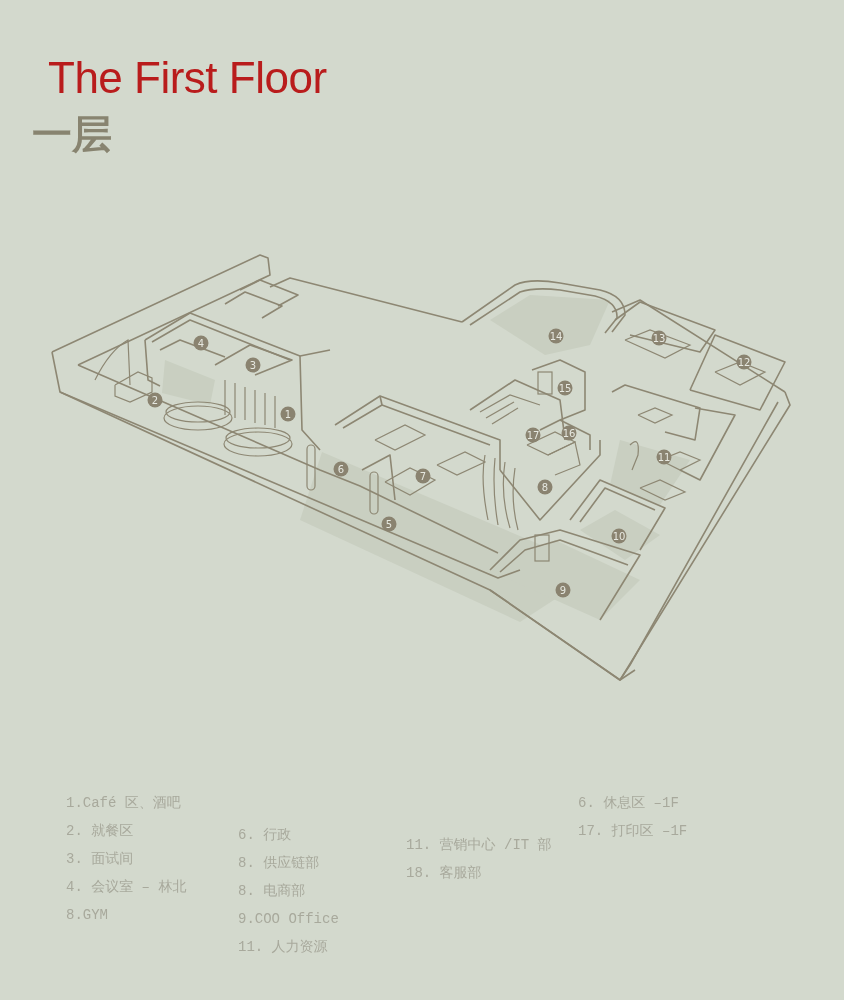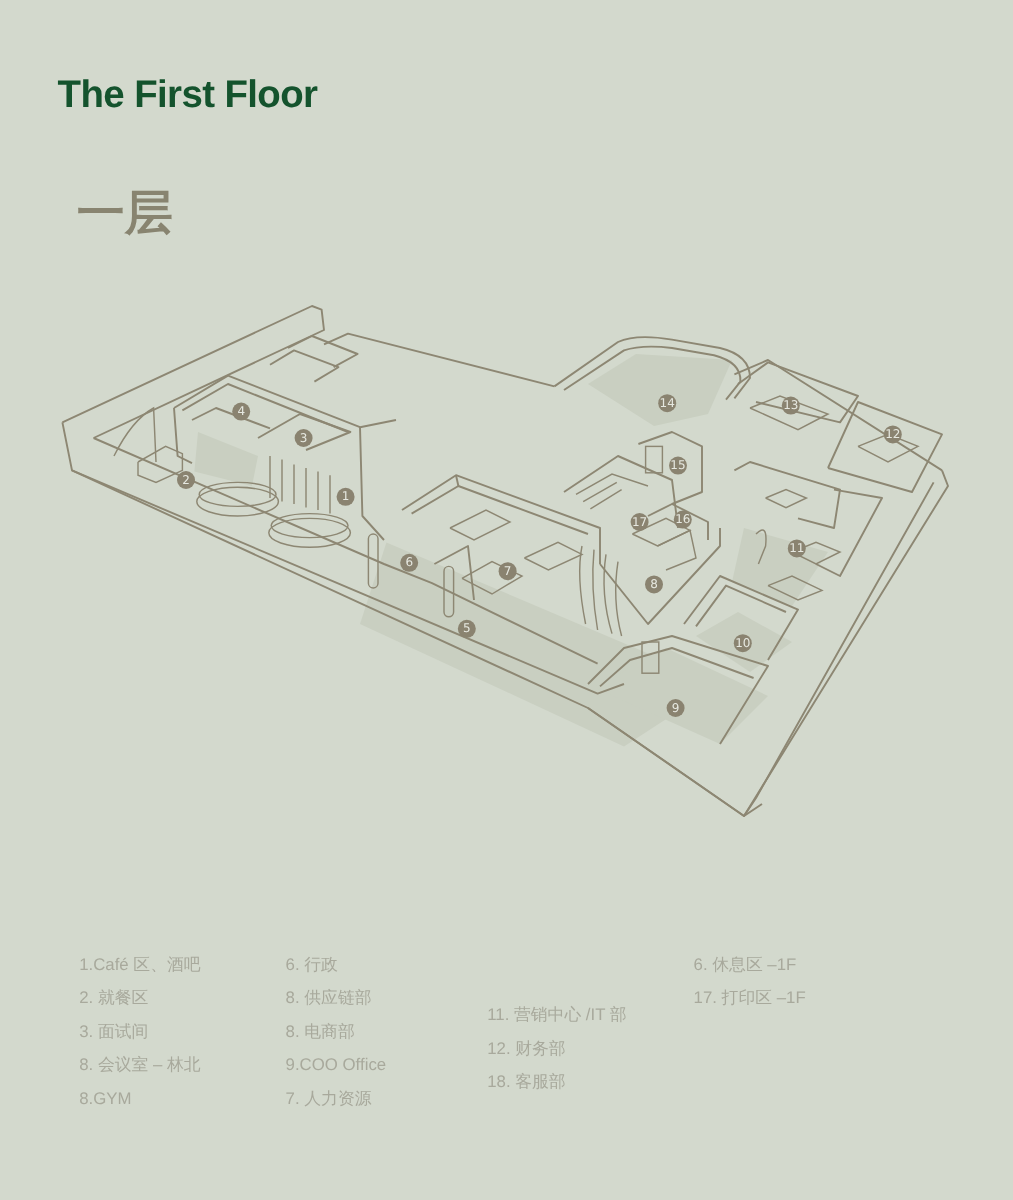--- a/index.html
+++ b/index.html
@@ -4,38 +4,38 @@
 <style>
   html, body { margin: 0; padding: 0; }
   body {
     width: 844px; height: 1000px; overflow: hidden;
     background: #d3d9cd;
     font-family: "Liberation Sans", "DejaVu Sans", sans-serif;
     position: relative;
   }
   .title-en {
     position: absolute; left: 48px; top: 54px;
-    font-size: 32px; font-weight: 700; color: #14532d;
+    font-size: 44px; font-weight: 400; color: #b91c1c;
     letter-spacing: -0.5px; line-height: 48px;
   }
   .title-cn {
-    position: absolute; left: 64px; top: 112px;
+    position: absolute; left: 32px; top: 112px;
     font-size: 40px; font-weight: 700; color: #888470;
-    font-family: "DejaVu Sans", sans-serif; line-height: 44px; margin-top: 44px;
+    font-family: "DejaVu Sans", sans-serif; line-height: 44px;
   }
   svg.plan { position: absolute; left: 0; top: 0; }
   .wall { fill: none; stroke: #8d8773; stroke-width: 1.6; stroke-linejoin: round; }
   .thin { fill: none; stroke: #8d8773; stroke-width: 1.2; }
   .floor { fill: #c9cfc1; stroke: none; }
   .marker circle { fill: #8a8370; }
   .marker text { fill: #e6e8e0; font-size: 10px; font-family: "DejaVu Sans", sans-serif; text-anchor: middle; dominant-baseline: central; }
   .legend { position: absolute; top: 794px; }
   .legend-item {
     font-size: 14px; color: #a8a99c; height: 28px; line-height: 18px;
-    font-family: Liberation Sans, sans-serif;
+    font-family: Liberation Mono, monospace;
   }
 </style>
 </head>
 <body>
 
 <div class="title-en">The First Floor</div>
 <div class="title-cn">一层</div>
 
 <svg class="plan" width="844" height="1000" viewBox="0 0 844 1000">
 
@@ -194,31 +194,30 @@
         <circle cx="533" cy="435" r="7.5"></circle>
         <text x="533" y="435.5" font-size="8">17</text>
       </g>
     </g>
 </svg>
 
 <div class="legend" style="left:66px;">
   <div class="legend-item">1.Café 区、酒吧</div>
   <div class="legend-item">2. 就餐区</div>
   <div class="legend-item">3. 面试间</div>
-  <div class="legend-item">8. 会议室 – 林北</div>
+  <div class="legend-item">4. 会议室 – 林北</div>
   <div class="legend-item">8.GYM</div>
 </div>
-<div class="legend" style="left:238px;">
+<div class="legend" style="left:238px;margin-top:32px;">
   <div class="legend-item">6. 行政</div>
   <div class="legend-item">8. 供应链部</div>
   <div class="legend-item">8. 电商部</div>
   <div class="legend-item">9.COO Office</div>
-  <div class="legend-item">7. 人力资源</div>
+  <div class="legend-item">11. 人力资源</div>
 </div>
 <div class="legend" style="left:406px;margin-top:42px;">
   <div class="legend-item">11. 营销中心 /IT 部</div>
-  <div class="legend-item">12. 财务部</div>
   <div class="legend-item">18. 客服部</div>
 </div>
 <div class="legend" style="left:578px;">
   <div class="legend-item">6. 休息区 –1F</div>
   <div class="legend-item">17. 打印区 –1F</div>
 </div>
 
 </body></html>

